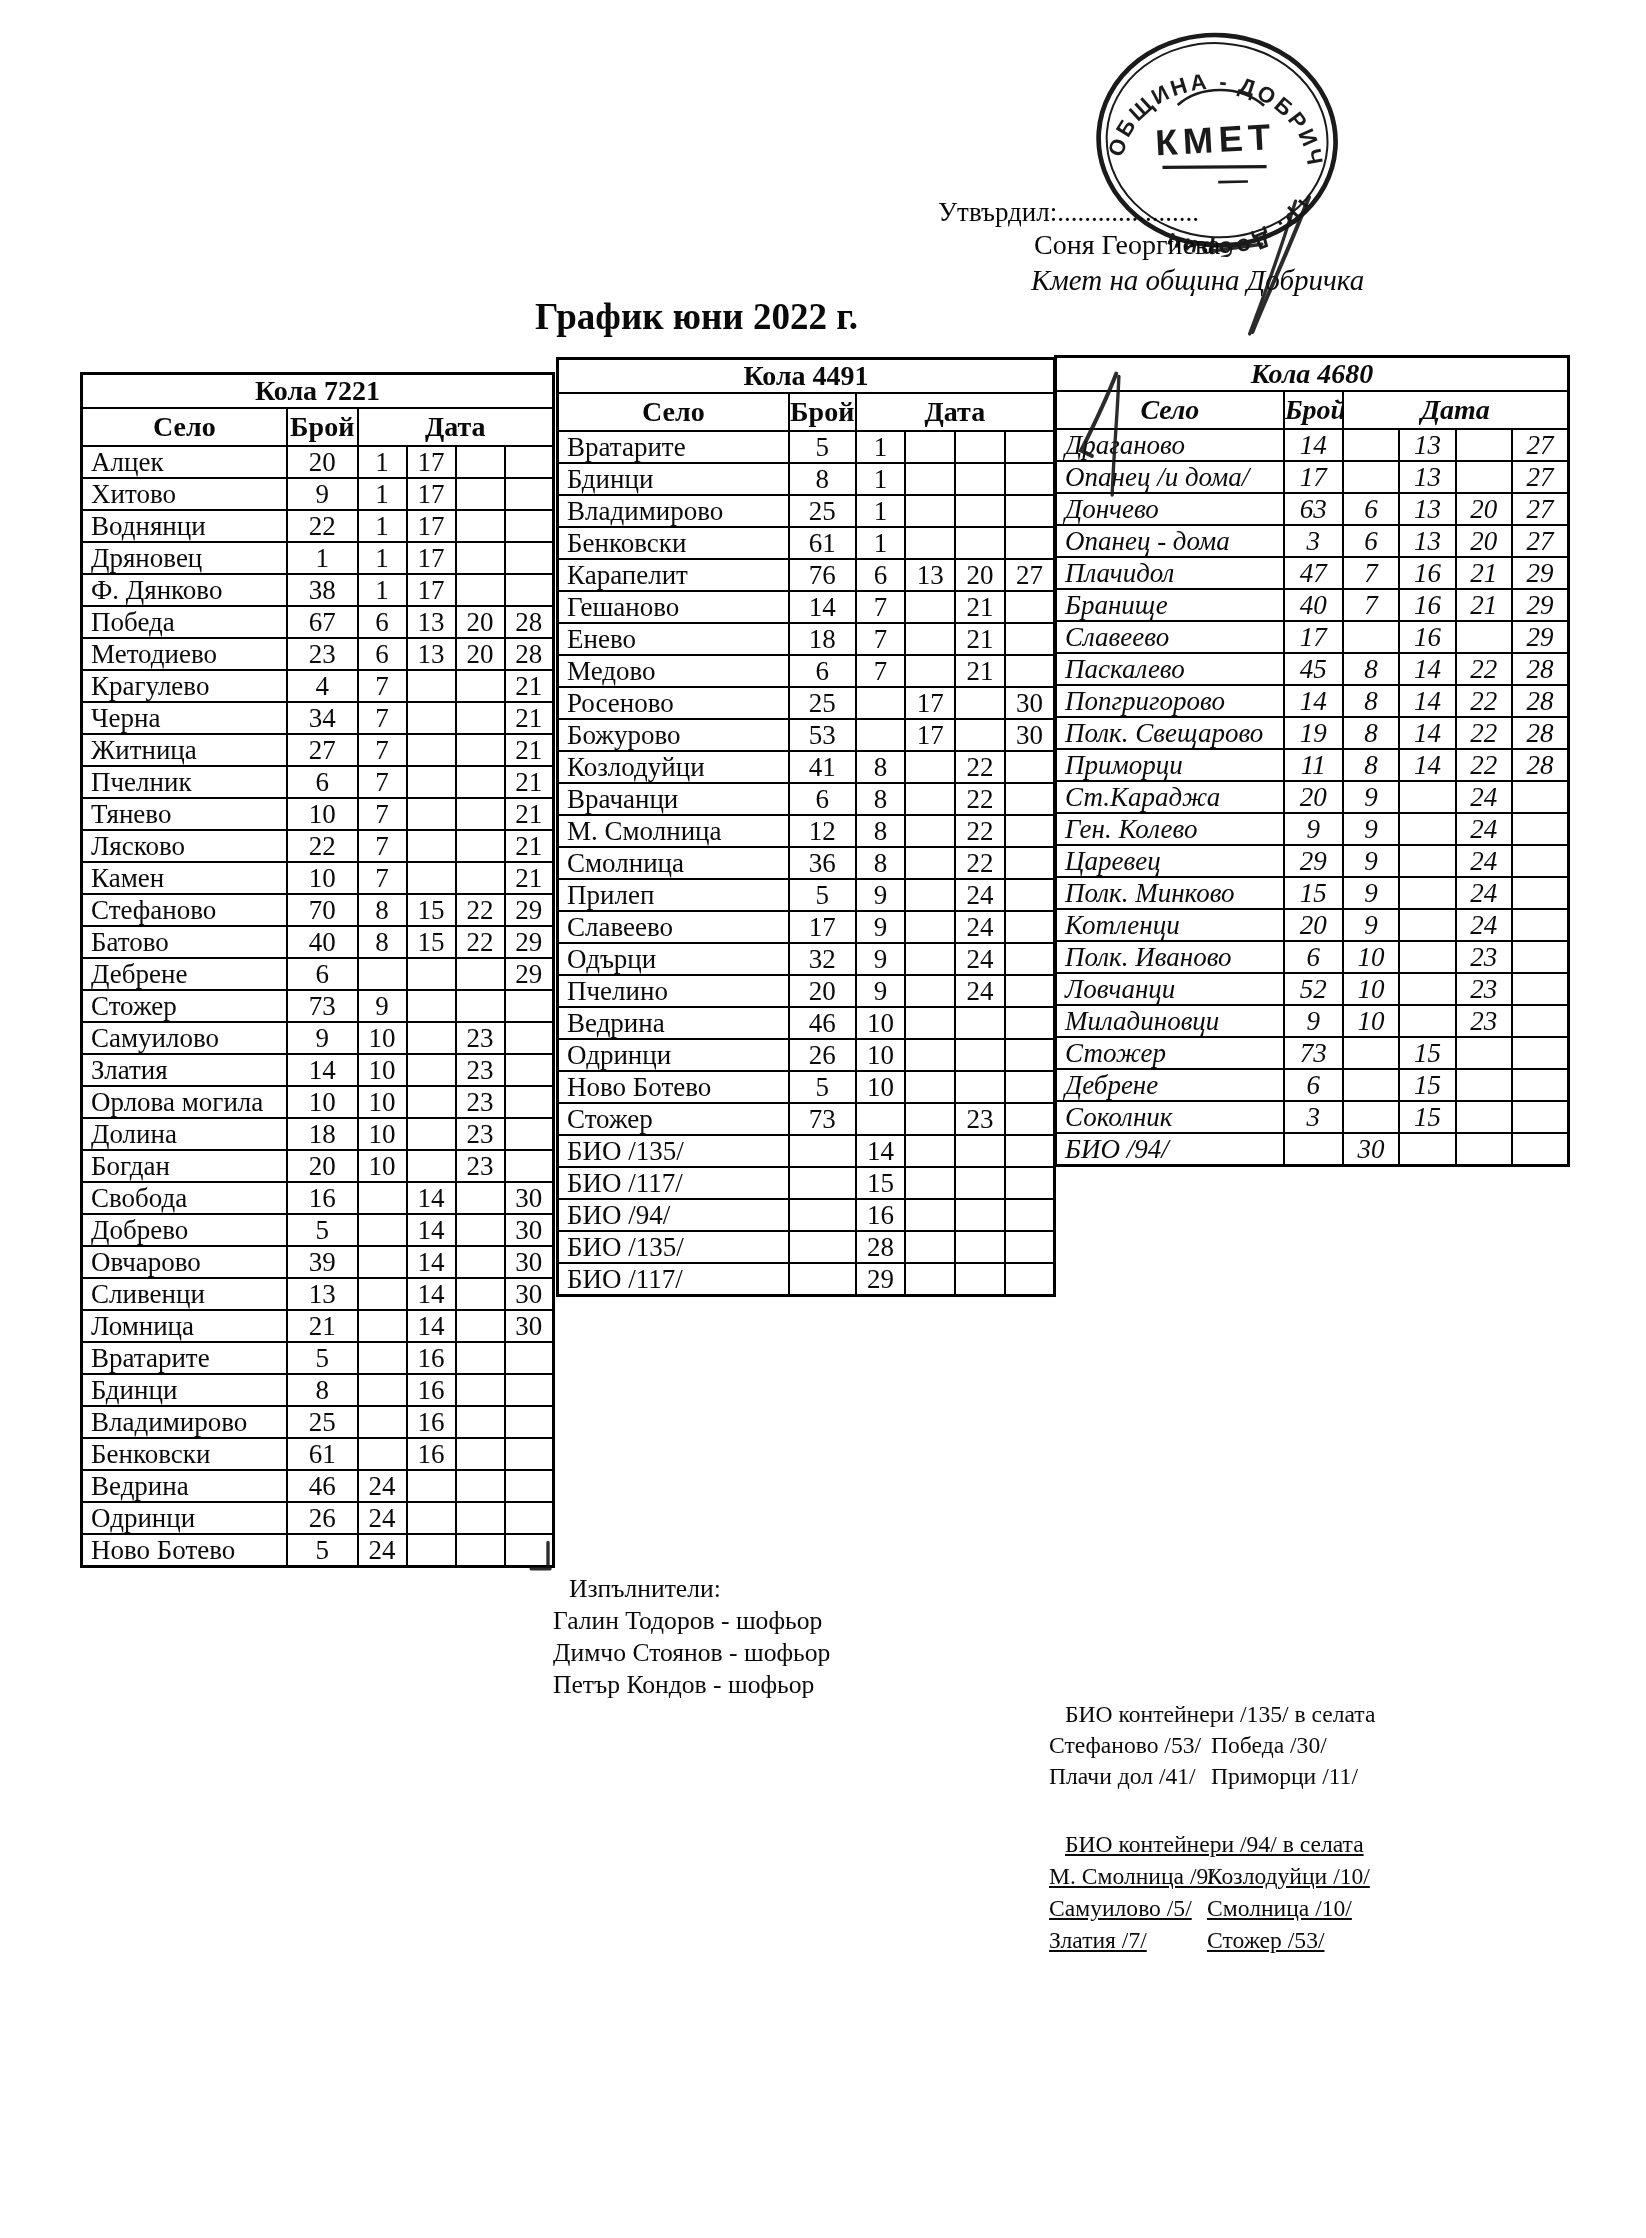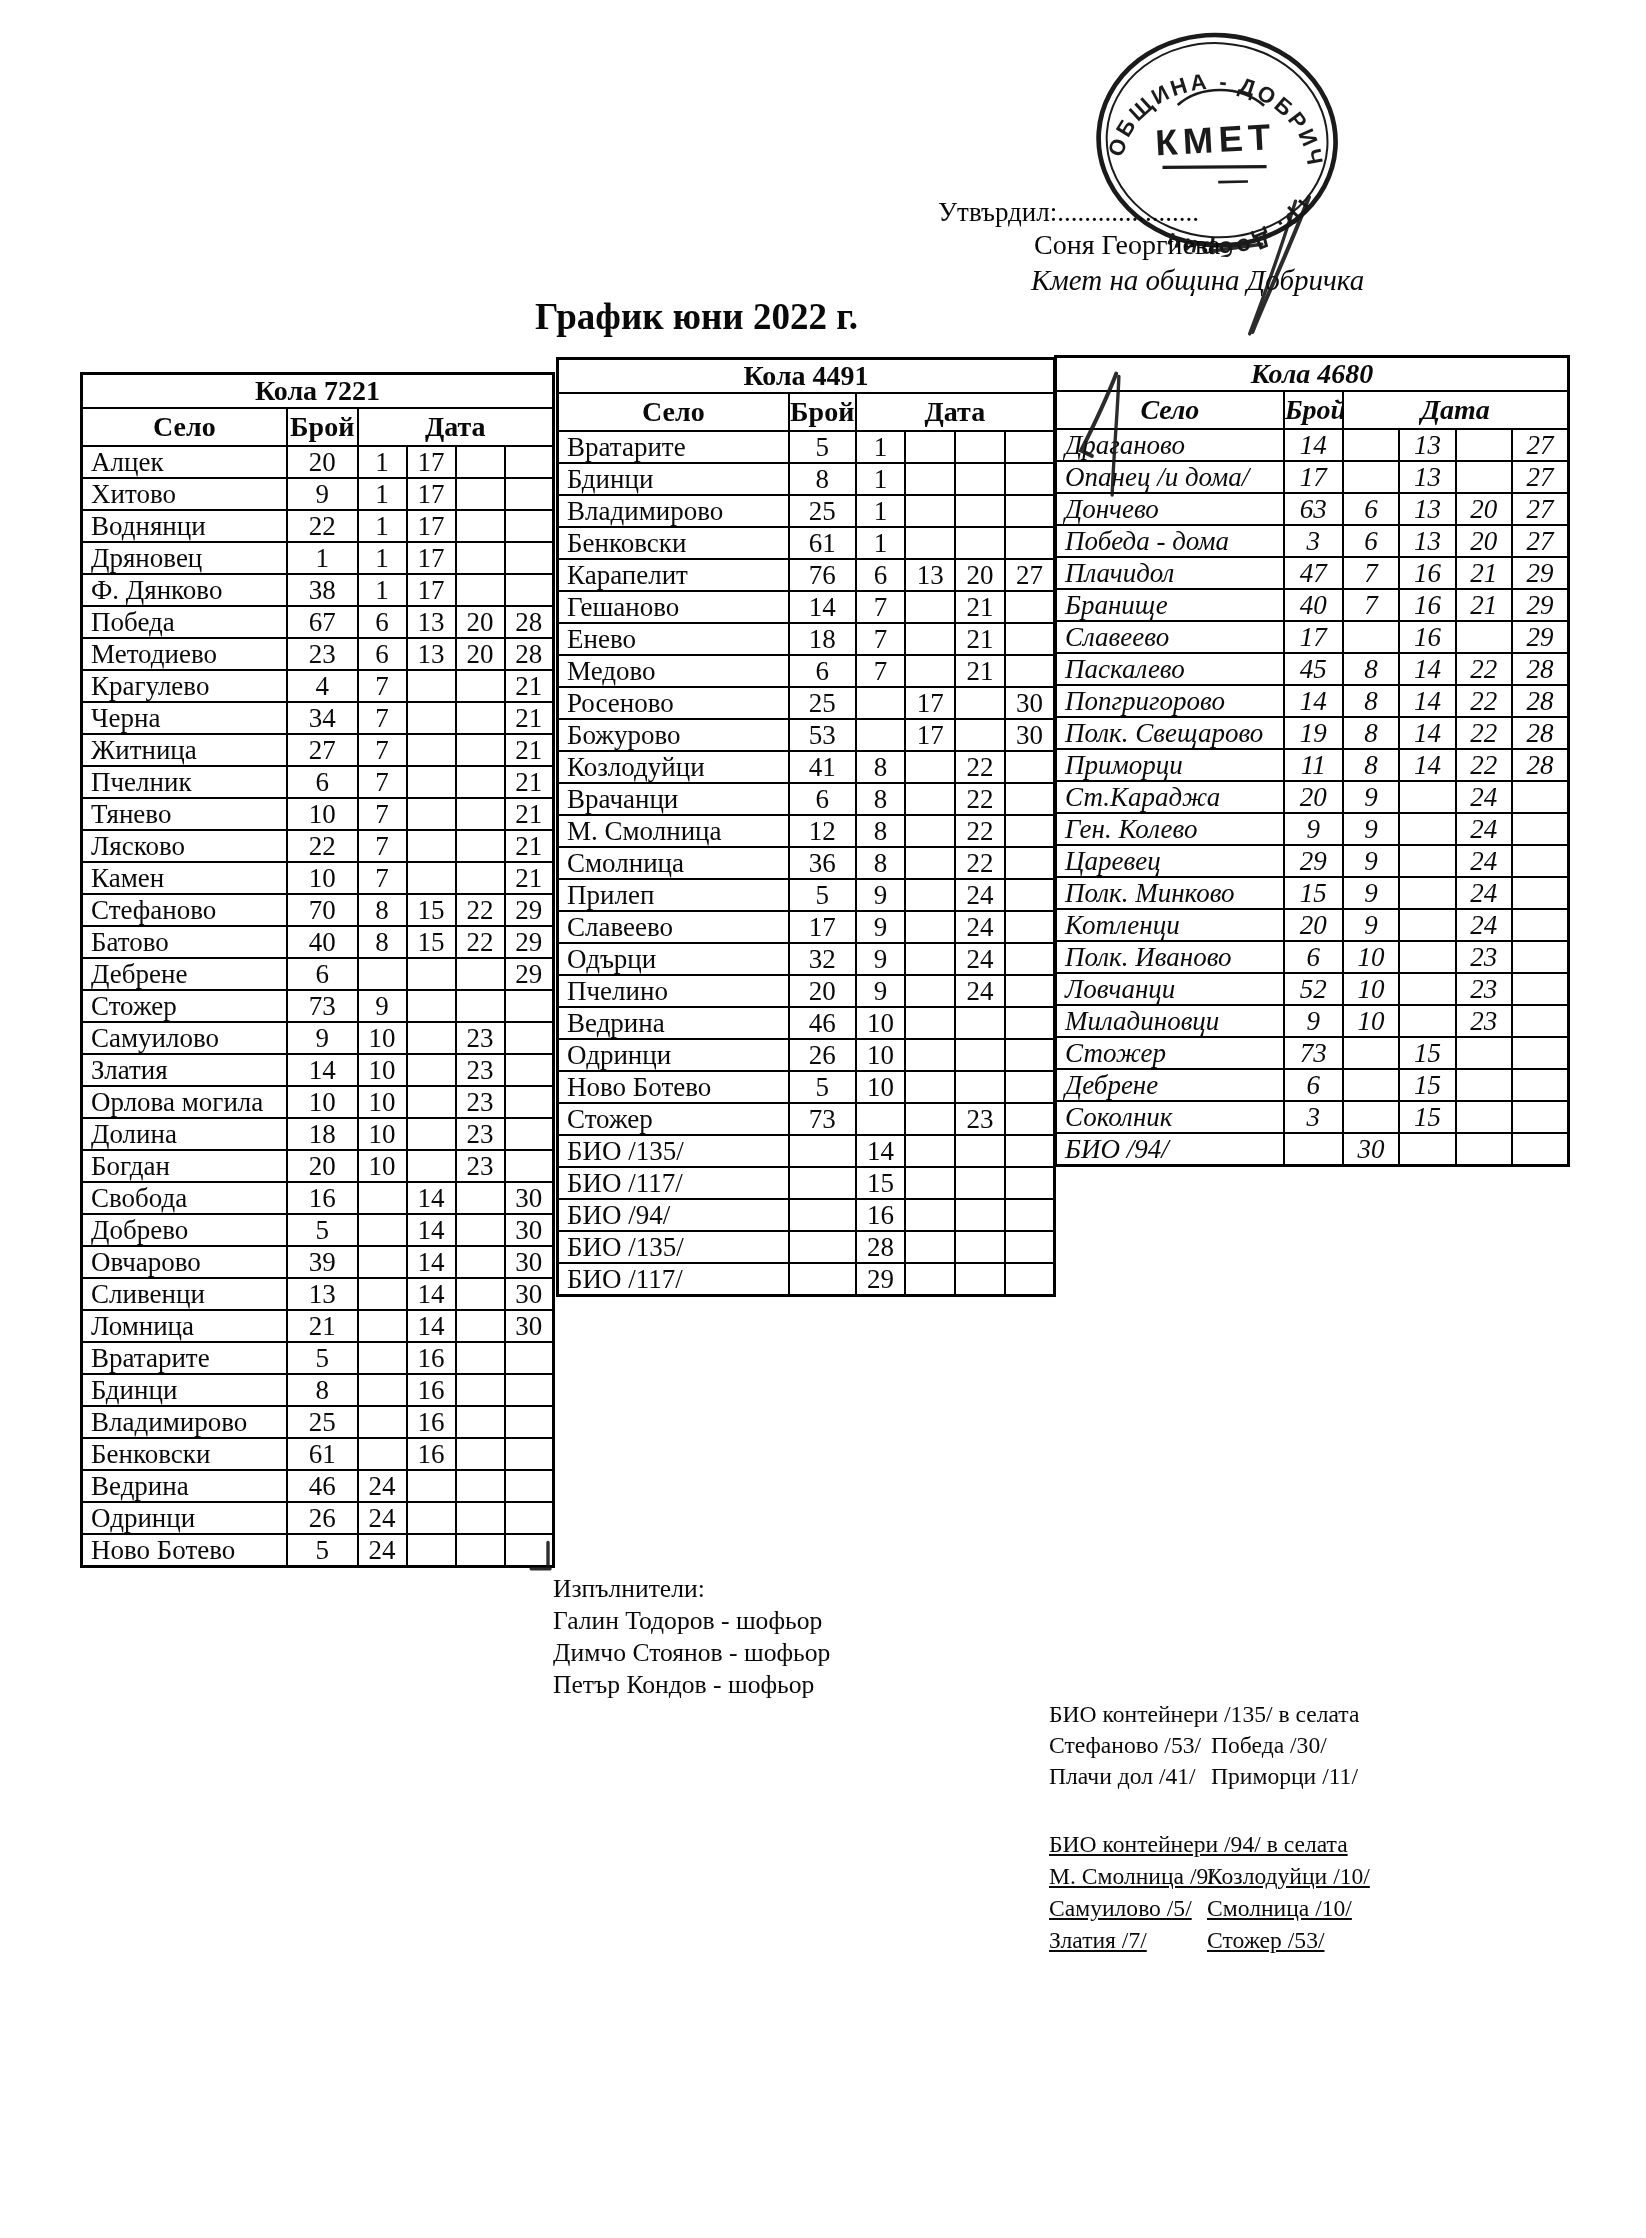--- a/index.html
+++ b/index.html
@@ -29,21 +29,21 @@
   .car tbody tr{height:32px;}
   .car td{font-size:27px;line-height:30px;}
   .car td.v{padding-left:8px;text-align:left;}
   .car td.n{text-align:center;}
   #t1 .cv{width:43.5%}#t1 .cb{width:15%}#t1 .cd{width:10.375%}
   #t2 .cv{width:46.5%}#t2 .cb{width:13.5%}#t2 .cd{width:10%}
   #t3 .cv{width:44.5%}#t3 .cb{width:11.5%}#t3 .cd{width:11%}
 
   
   .textblock{position:absolute;white-space:nowrap;}
-  .textblock .title{font-weight:normal;}
+  .textblock .title{font-weight:normal;margin-left:16px;}
   #executors{left:553px;top:1573px;font-size:25.6px;line-height:32px;}
   #bio117{left:560px;top:1767px;font-size:24px;line-height:32px;}
   #bio135{left:1049px;top:1699px;font-size:23.6px;line-height:31px;}
   #bio94{left:1049px;top:1828px;font-size:23.6px;line-height:32px;text-decoration:underline;}
   .bio-grid{display:grid;}
   #bio117 .bio-grid{grid-template-columns:179px auto;}
   #bio135 .bio-grid{grid-template-columns:162px auto;}
   #bio94 .bio-grid{grid-template-columns:158px auto;}
 </style>
 </head>
@@ -663,21 +663,21 @@
           </tr>
           <tr class="data">
             <td class="v">Дончево</td>
             <td class="n">63</td>
             <td class="n">6</td>
             <td class="n">13</td>
             <td class="n">20</td>
             <td class="n">27</td>
           </tr>
           <tr class="data">
-            <td class="v">Победа - дома</td>
+            <td class="v">Опанец - дома</td>
             <td class="n">3</td>
             <td class="n">6</td>
             <td class="n">13</td>
             <td class="n">20</td>
             <td class="n">27</td>
           </tr>
           <tr class="data">
             <td class="v">Плачидол</td>
             <td class="n">47</td>
             <td class="n">7</td>

